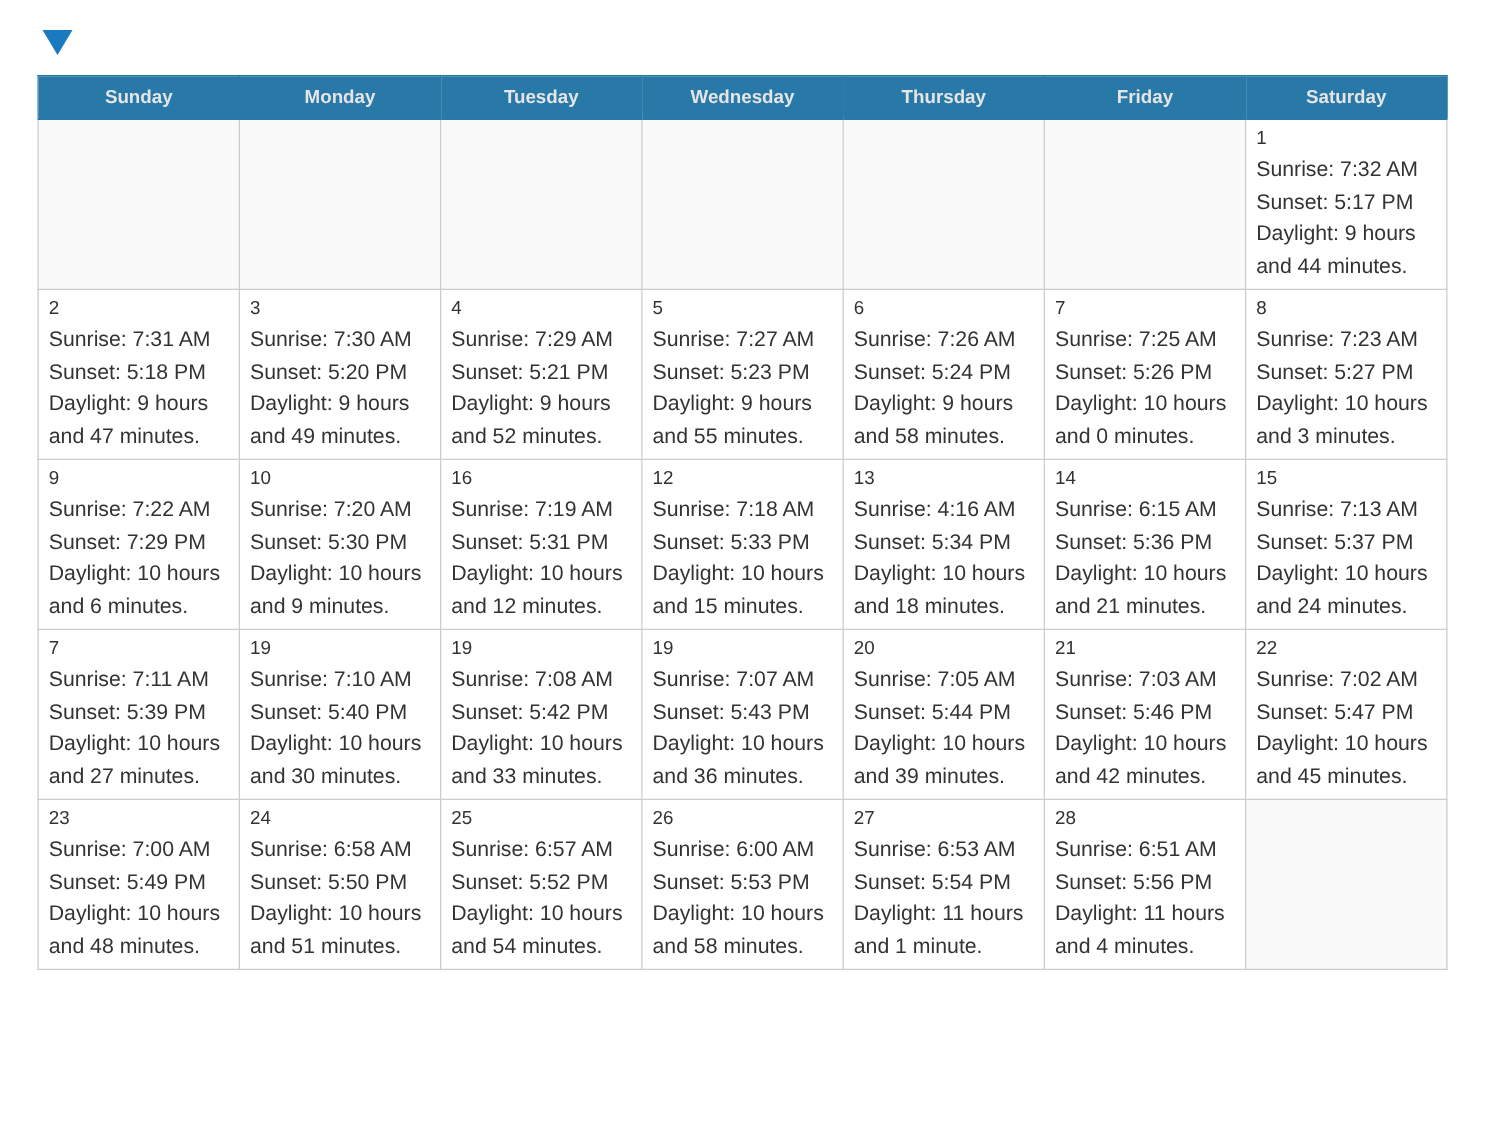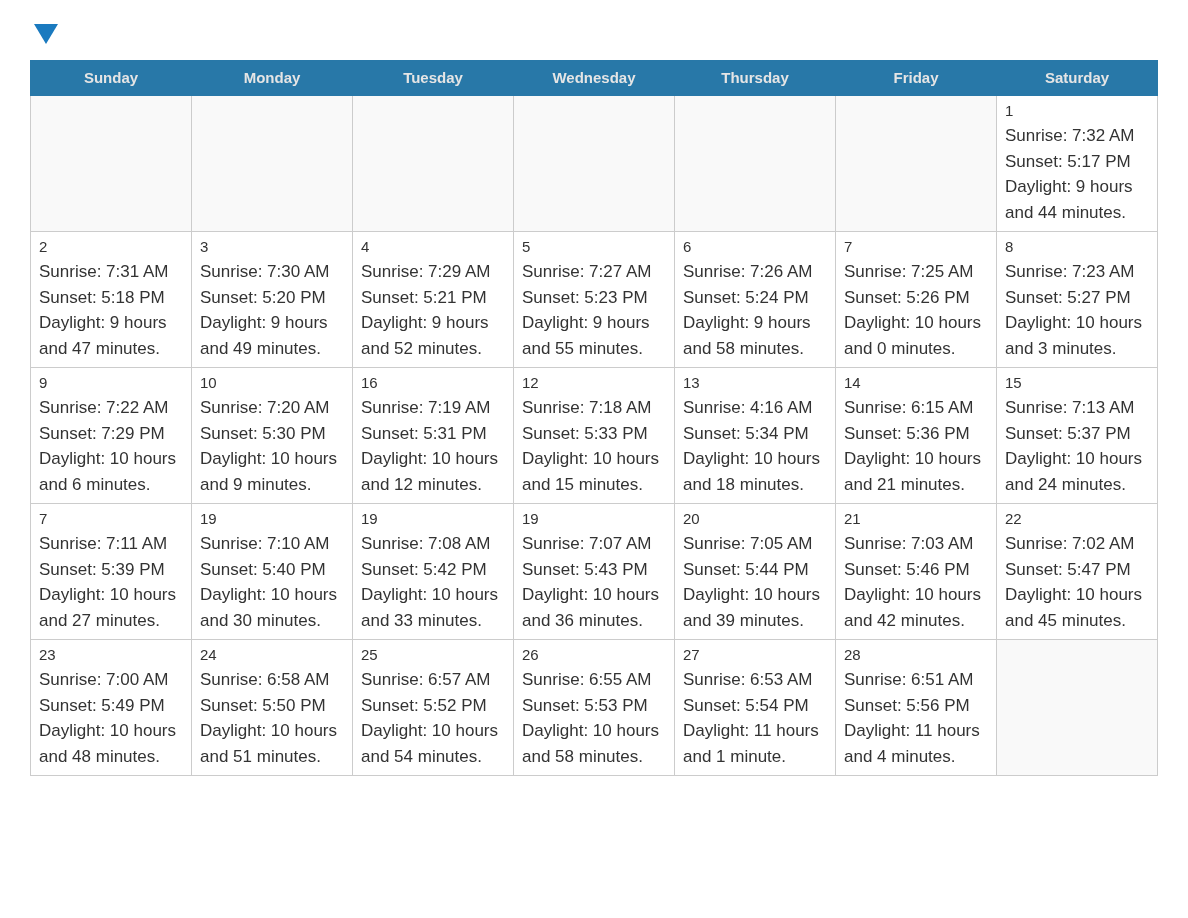--- a/index.html
+++ b/index.html
@@ -291,21 +291,21 @@
 Daylight: 10 hours and 51 minutes.</div>
         </td>
         <td>
           <span class="day-number">25</span>
           <div class="day-info">Sunrise: 6:57 AM
 Sunset: 5:52 PM
 Daylight: 10 hours and 54 minutes.</div>
         </td>
         <td>
           <span class="day-number">26</span>
-          <div class="day-info">Sunrise: 6:55 AM
+          <div class="day-info">Sunrise: 6:00 AM
 Sunset: 5:53 PM
 Daylight: 10 hours and 58 minutes.</div>
         </td>
         <td>
           <span class="day-number">27</span>
           <div class="day-info">Sunrise: 6:53 AM
 Sunset: 5:54 PM
 Daylight: 11 hours and 1 minute.</div>
         </td>
         <td>

